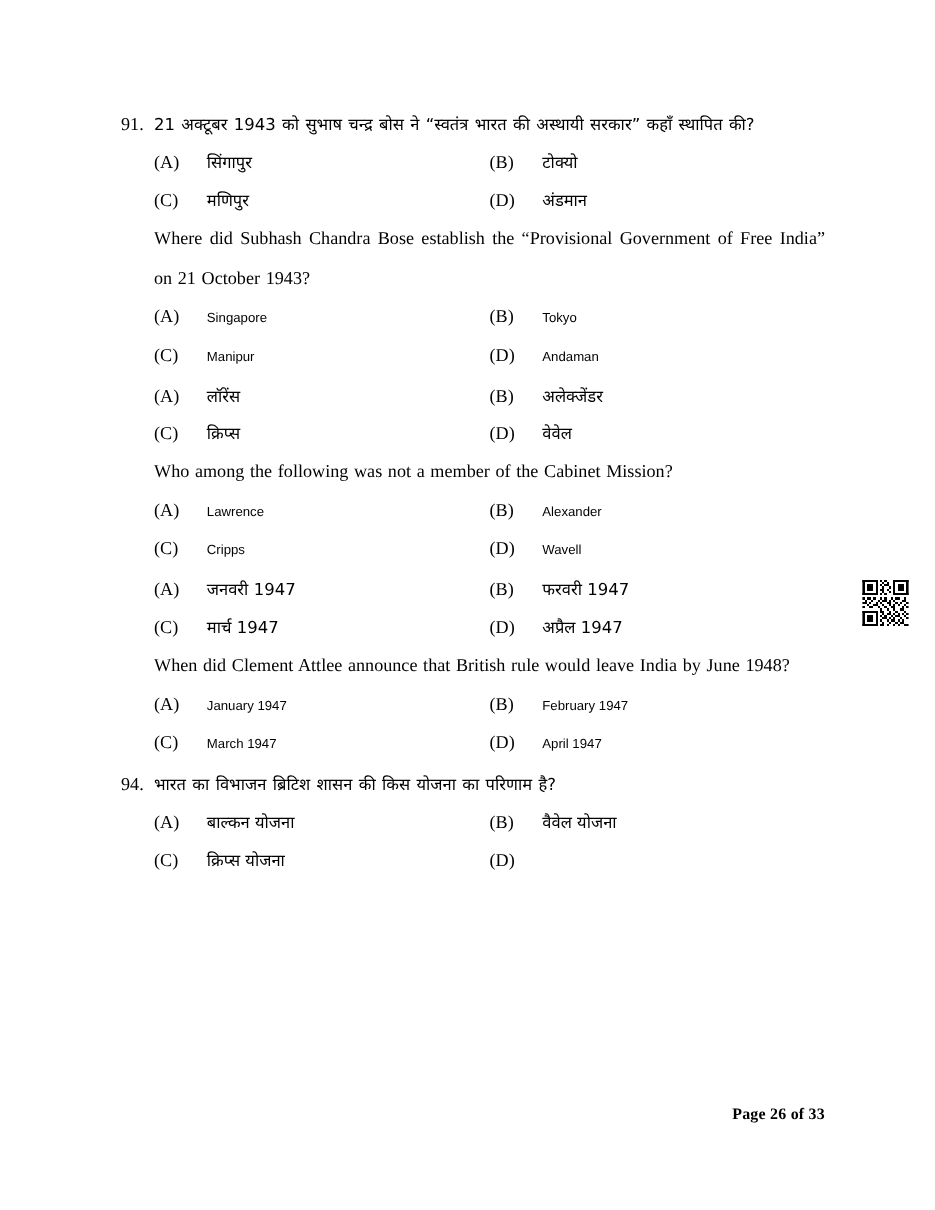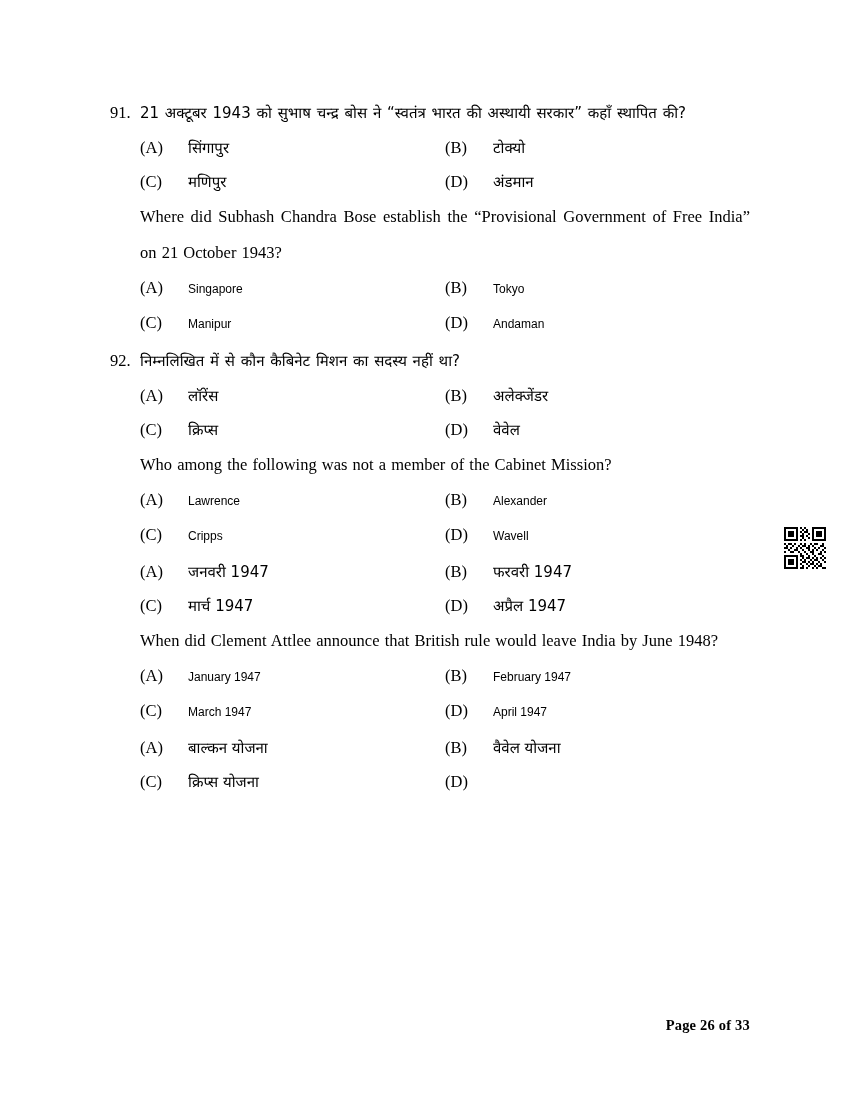--- a/index.html
+++ b/index.html
@@ -89,21 +89,21 @@
     position: absolute;
     right: 24px;
     top: 527px;
     width: 42px;
     height: 42px;
   }
   .qr svg { display: block; }
   .footer {
     position: absolute;
     right: 100px;
-    bottom: 66px;
+    bottom: 78px;
     font-family: "Liberation Serif", serif;
     font-size: 14.5px;
     font-weight: bold;
     letter-spacing: 0.2px;
   }
   .footer .pg-label { font-weight: bold; }
 </style>
 </head>
 <body>
 
@@ -155,120 +155,120 @@
         </div>
         <div class="opt">
           <span class="opt-label">(D)</span>
           <span class="opt-text-en">Andaman</span>
         </div>
       </div>
     </div>
   </div>
 
   <div class="question-block">
+    <div class="options">
+      <div class="opt-row">
+        <div class="opt">
+          <span class="opt-label">(A)</span>
+          <span class="opt-text-hi">लॉरेंस</span>
+        </div>
+        <div class="opt">
+          <span class="opt-label">(B)</span>
+          <span class="opt-text-hi">अलेक्जेंडर</span>
+        </div>
+      </div>
+      <div class="opt-row">
+        <div class="opt">
+          <span class="opt-label">(C)</span>
+          <span class="opt-text-hi">क्रिप्स</span>
+        </div>
+        <div class="opt">
+          <span class="opt-label">(D)</span>
+          <span class="opt-text-hi">वेवेल</span>
+        </div>
+      </div>
+    </div>
+    <div class="q-stem-en english">Who among the following was not a member of the Cabinet Mission?</div>
+    <div class="options">
+      <div class="opt-row">
+        <div class="opt">
+          <span class="opt-label">(A)</span>
+          <span class="opt-text-en">Lawrence</span>
+        </div>
+        <div class="opt">
+          <span class="opt-label">(B)</span>
+          <span class="opt-text-en">Alexander</span>
+        </div>
+      </div>
+      <div class="opt-row">
+        <div class="opt">
+          <span class="opt-label">(C)</span>
+          <span class="opt-text-en">Cripps</span>
+        </div>
+        <div class="opt">
+          <span class="opt-label">(D)</span>
+          <span class="opt-text-en">Wavell</span>
+        </div>
+      </div>
+    </div>
+  </div>
+
+  <div class="question-block">
+    <div class="options">
+      <div class="opt-row">
+        <div class="opt">
+          <span class="opt-label">(A)</span>
+          <span class="opt-text-hi">जनवरी 1947</span>
+        </div>
+        <div class="opt">
+          <span class="opt-label">(B)</span>
+          <span class="opt-text-hi">फरवरी 1947</span>
+        </div>
+      </div>
+      <div class="opt-row">
+        <div class="opt">
+          <span class="opt-label">(C)</span>
+          <span class="opt-text-hi">मार्च 1947</span>
+        </div>
+        <div class="opt">
+          <span class="opt-label">(D)</span>
+          <span class="opt-text-hi">अप्रैल 1947</span>
+        </div>
+      </div>
+    </div>
+    <div class="q-stem-en english">When did Clement Attlee announce that British rule would leave India by June 1948?</div>
+    <div class="options">
+      <div class="opt-row">
+        <div class="opt">
+          <span class="opt-label">(A)</span>
+          <span class="opt-text-en">January 1947</span>
+        </div>
+        <div class="opt">
+          <span class="opt-label">(B)</span>
+          <span class="opt-text-en">February 1947</span>
+        </div>
+      </div>
+      <div class="opt-row">
+        <div class="opt">
+          <span class="opt-label">(C)</span>
+          <span class="opt-text-en">March 1947</span>
+        </div>
+        <div class="opt">
+          <span class="opt-label">(D)</span>
+          <span class="opt-text-en">April 1947</span>
+        </div>
+      </div>
+    </div>
+  </div>
+
+  <div class="question-block">
     <div class="q-line">
-      <span class="q-num english">92.</span>
-      <span class="q-text hindi">निम्नलिखित में से कौन कैबिनेट मिशन का सदस्य नहीं था?</span>
-    </div>
-    <div class="options">
-      <div class="opt-row">
-        <div class="opt">
-          <span class="opt-label">(A)</span>
-          <span class="opt-text-hi">लॉरेंस</span>
-        </div>
-        <div class="opt">
-          <span class="opt-label">(B)</span>
-          <span class="opt-text-hi">अलेक्जेंडर</span>
-        </div>
-      </div>
-      <div class="opt-row">
-        <div class="opt">
-          <span class="opt-label">(C)</span>
-          <span class="opt-text-hi">क्रिप्स</span>
-        </div>
-        <div class="opt">
-          <span class="opt-label">(D)</span>
-          <span class="opt-text-hi">वेवेल</span>
-        </div>
-      </div>
-    </div>
-    <div class="q-stem-en english">Who among the following was not a member of the Cabinet Mission?</div>
-    <div class="options">
-      <div class="opt-row">
-        <div class="opt">
-          <span class="opt-label">(A)</span>
-          <span class="opt-text-en">Lawrence</span>
-        </div>
-        <div class="opt">
-          <span class="opt-label">(B)</span>
-          <span class="opt-text-en">Alexander</span>
-        </div>
-      </div>
-      <div class="opt-row">
-        <div class="opt">
-          <span class="opt-label">(C)</span>
-          <span class="opt-text-en">Cripps</span>
-        </div>
-        <div class="opt">
-          <span class="opt-label">(D)</span>
-          <span class="opt-text-en">Wavell</span>
-        </div>
-      </div>
-    </div>
-  </div>
-
-  <div class="question-block">
-    <div class="options">
-      <div class="opt-row">
-        <div class="opt">
-          <span class="opt-label">(A)</span>
-          <span class="opt-text-hi">जनवरी 1947</span>
-        </div>
-        <div class="opt">
-          <span class="opt-label">(B)</span>
-          <span class="opt-text-hi">फरवरी 1947</span>
-        </div>
-      </div>
-      <div class="opt-row">
-        <div class="opt">
-          <span class="opt-label">(C)</span>
-          <span class="opt-text-hi">मार्च 1947</span>
-        </div>
-        <div class="opt">
-          <span class="opt-label">(D)</span>
-          <span class="opt-text-hi">अप्रैल 1947</span>
-        </div>
-      </div>
-    </div>
-    <div class="q-stem-en english">When did Clement Attlee announce that British rule would leave India by June 1948?</div>
-    <div class="options">
-      <div class="opt-row">
-        <div class="opt">
-          <span class="opt-label">(A)</span>
-          <span class="opt-text-en">January 1947</span>
-        </div>
-        <div class="opt">
-          <span class="opt-label">(B)</span>
-          <span class="opt-text-en">February 1947</span>
-        </div>
-      </div>
-      <div class="opt-row">
-        <div class="opt">
-          <span class="opt-label">(C)</span>
-          <span class="opt-text-en">March 1947</span>
-        </div>
-        <div class="opt">
-          <span class="opt-label">(D)</span>
-          <span class="opt-text-en">April 1947</span>
-        </div>
-      </div>
-    </div>
-  </div>
-
-  <div class="question-block">
+      <span class="q-num english">94.</span>
+      <span class="q-text hindi">भारत का विभाजन ब्रिटिश शासन की किस योजना का परिणाम है?</span>
+    </div>
     <div class="options">
       <div class="opt-row">
         <div class="opt">
           <span class="opt-label">(A)</span>
           <span class="opt-text-hi">बाल्कन योजना</span>
         </div>
         <div class="opt">
           <span class="opt-label">(B)</span>
           <span class="opt-text-hi">वैवेल योजना</span>
         </div>

